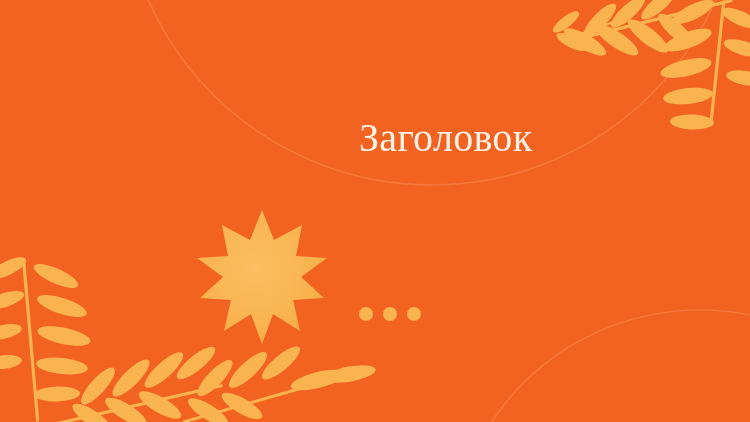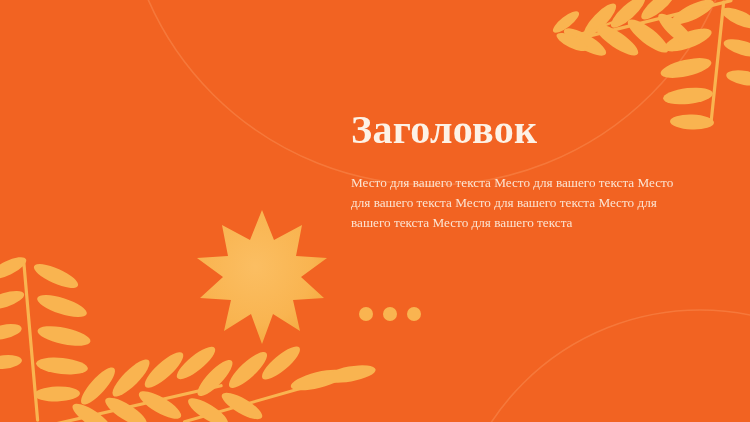--- a/index.html
+++ b/index.html
@@ -25,25 +25,25 @@
   }
   #content {
     position: absolute;
     left: 351px;
     top: 108px;
     width: 340px;
   }
   #title {
     font-family: "Liberation Serif", "DejaVu Serif", serif;
     font-size: 40px;
-    font-weight: 700;
+    font-weight: 400;
     line-height: 1.08;
     color: #fdf2e6;
     letter-spacing: 0.3px;
-    margin: 0;
+    margin: 8px;
     white-space: nowrap;
   }
   #body-text {
     margin: 0;
     margin-top: 22px;
     width: 332px;
     font-family: "Liberation Serif", "DejaVu Serif", serif;
     font-size: 13.2px;
     line-height: 1.52;
     color: #fbe4d2;
@@ -157,21 +157,20 @@
         <stop offset="0%" stop-color="#fbbe62"></stop>
         <stop offset="70%" stop-color="#f9b450"></stop>
         <stop offset="100%" stop-color="#f4a93f"></stop>
       </radialGradient>
     </defs>
     <polygon points="262,216 274,246 302,231 296,262 327,264 301,283 324,304 293,306 300,337 273,320 262,350 251,320 224,337 231,306 200,304 223,283 197,264 228,262 222,231 250,246" fill="url(#starTex)" transform="translate(0,-6) scale(1.0)"></polygon>
   </svg>
 
   <div id="content">
     <h1 id="title">Заголовок</h1>
-    <p id="body-text">Место для вашего текста Место для вашего текста Место для вашего текста Место для вашего текста Место для вашего текста Место для вашего текста</p>
   </div>
 
   <div id="dots">
     <span class="dot"></span>
     <span class="dot"></span>
     <span class="dot"></span>
   </div>
 
 </div>
 

